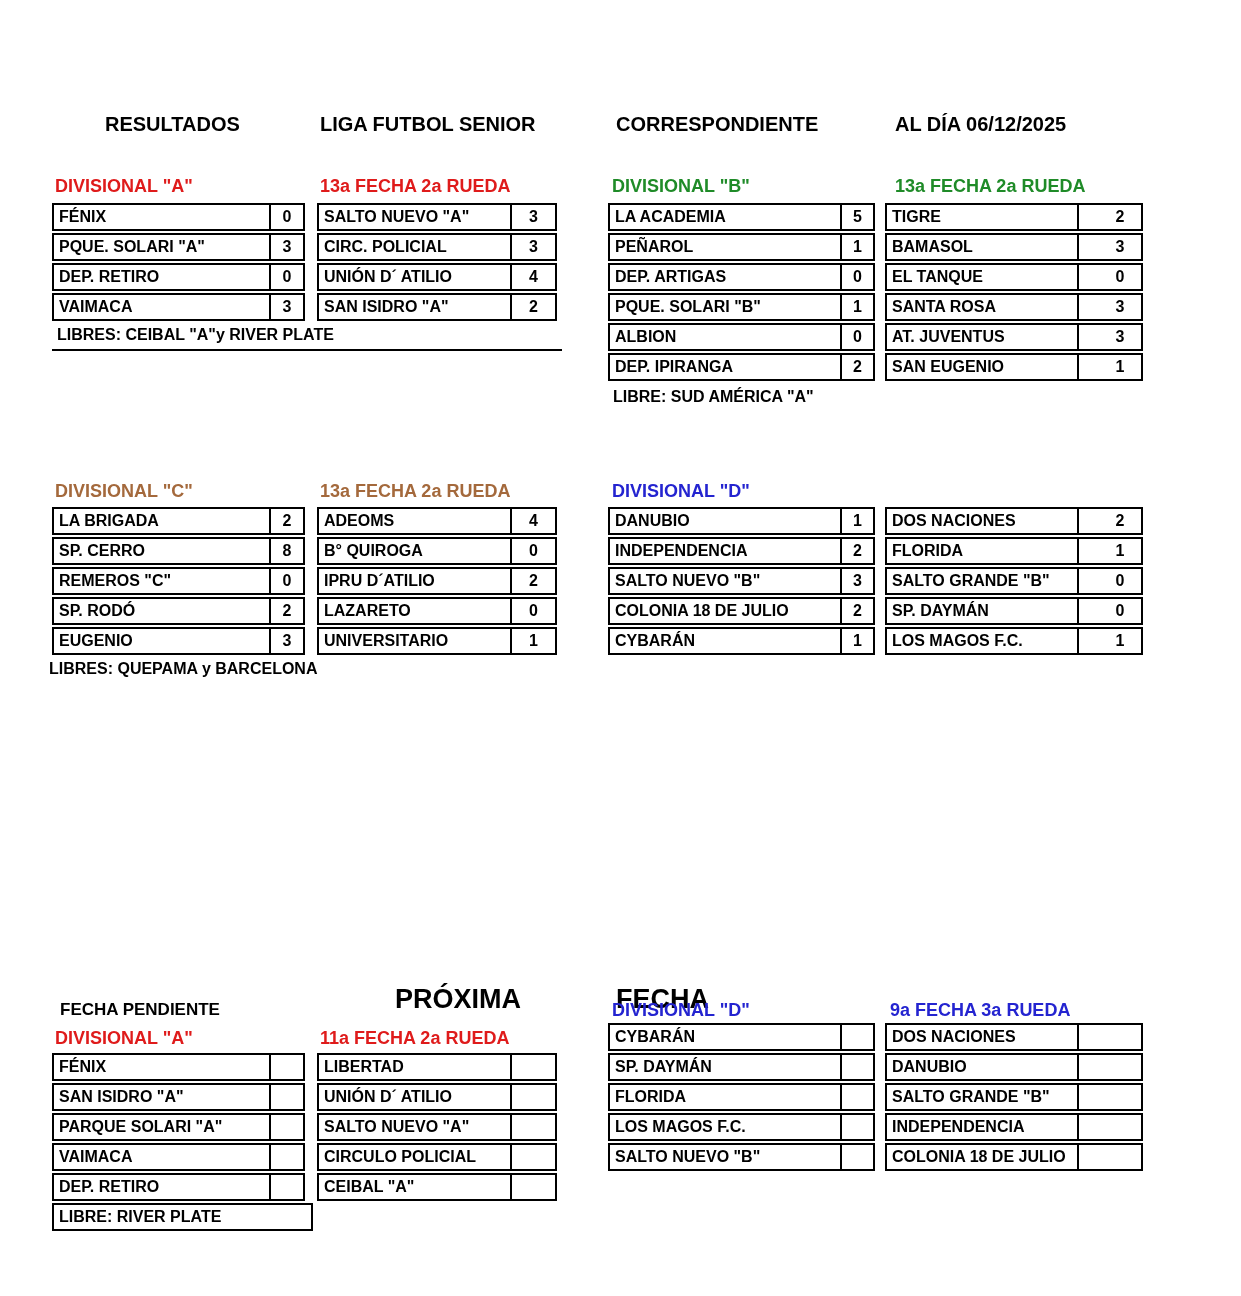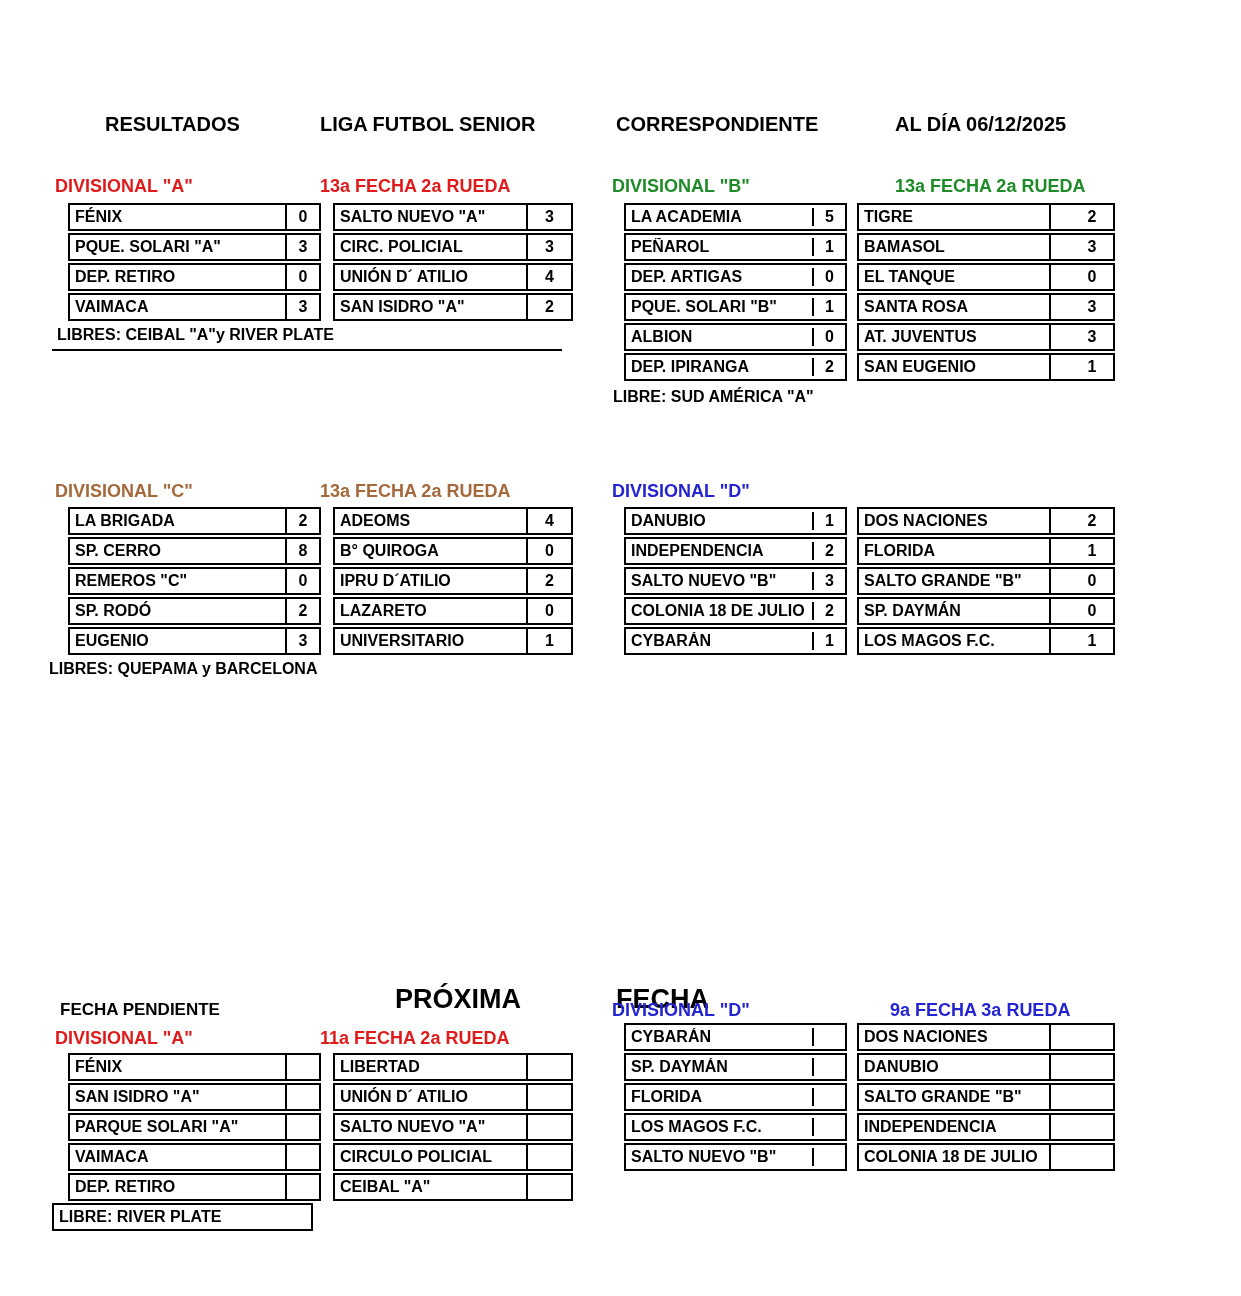--- a/index.html
+++ b/index.html
@@ -9,29 +9,29 @@
     overflow:hidden;
   }
   .abs{position:absolute;white-space:nowrap;}
   .title{font-size:20px;}
   .bigtitle{font-size:27px;margin-top:24px;}
   .divhead{font-size:18px;}
   .divhead .fecha{position:absolute;top:0;}
   .smallhead{font-size:17px;}
   
   .rtable{position:absolute;}
-  .row{display:flex;margin-bottom:2px;margin-left:16px;}
+  .row{display:flex;margin-bottom:2px;}
   .pair{display:flex;border:2px solid #000;height:28px;box-sizing:border-box;background:#fff;align-items:stretch;}
   .team{flex:1;display:flex;align-items:center;padding-left:5px;font-size:16px;border-right:2px solid #000;overflow:hidden;white-space:nowrap;}
   .score{display:flex;align-items:center;justify-content:center;font-size:16px;}
   .t-left .pairL{width:253px;margin-right:12px;}
   .t-left .pairL .score{width:32px;}
   .t-left .pairR{width:240px;}
   .t-left .pairR .score{width:43px;}
-  .t-right .pairL{width:223px;margin-right:10px;align-items:center;}
+  .t-right .pairL{width:267px;margin-right:10px;}
   .t-right .pairL .score{width:31px;}
   .t-right .pairR{width:258px;gap:20px;}
   .t-right .pairR .score{width:42px;}
   .libre-underline{border-bottom:2px solid #000;width:505px;padding:0 0 5px 5px;font-size:16px;}
   .libre-plain{font-size:16px;padding-left:5px;}
   .libre-box{border:2px solid #000;width:261px;height:28px;box-sizing:border-box;display:flex;align-items:center;padding-left:5px;font-size:16px;background:#fff;}
 </style>
 </head>
 <body>
 

